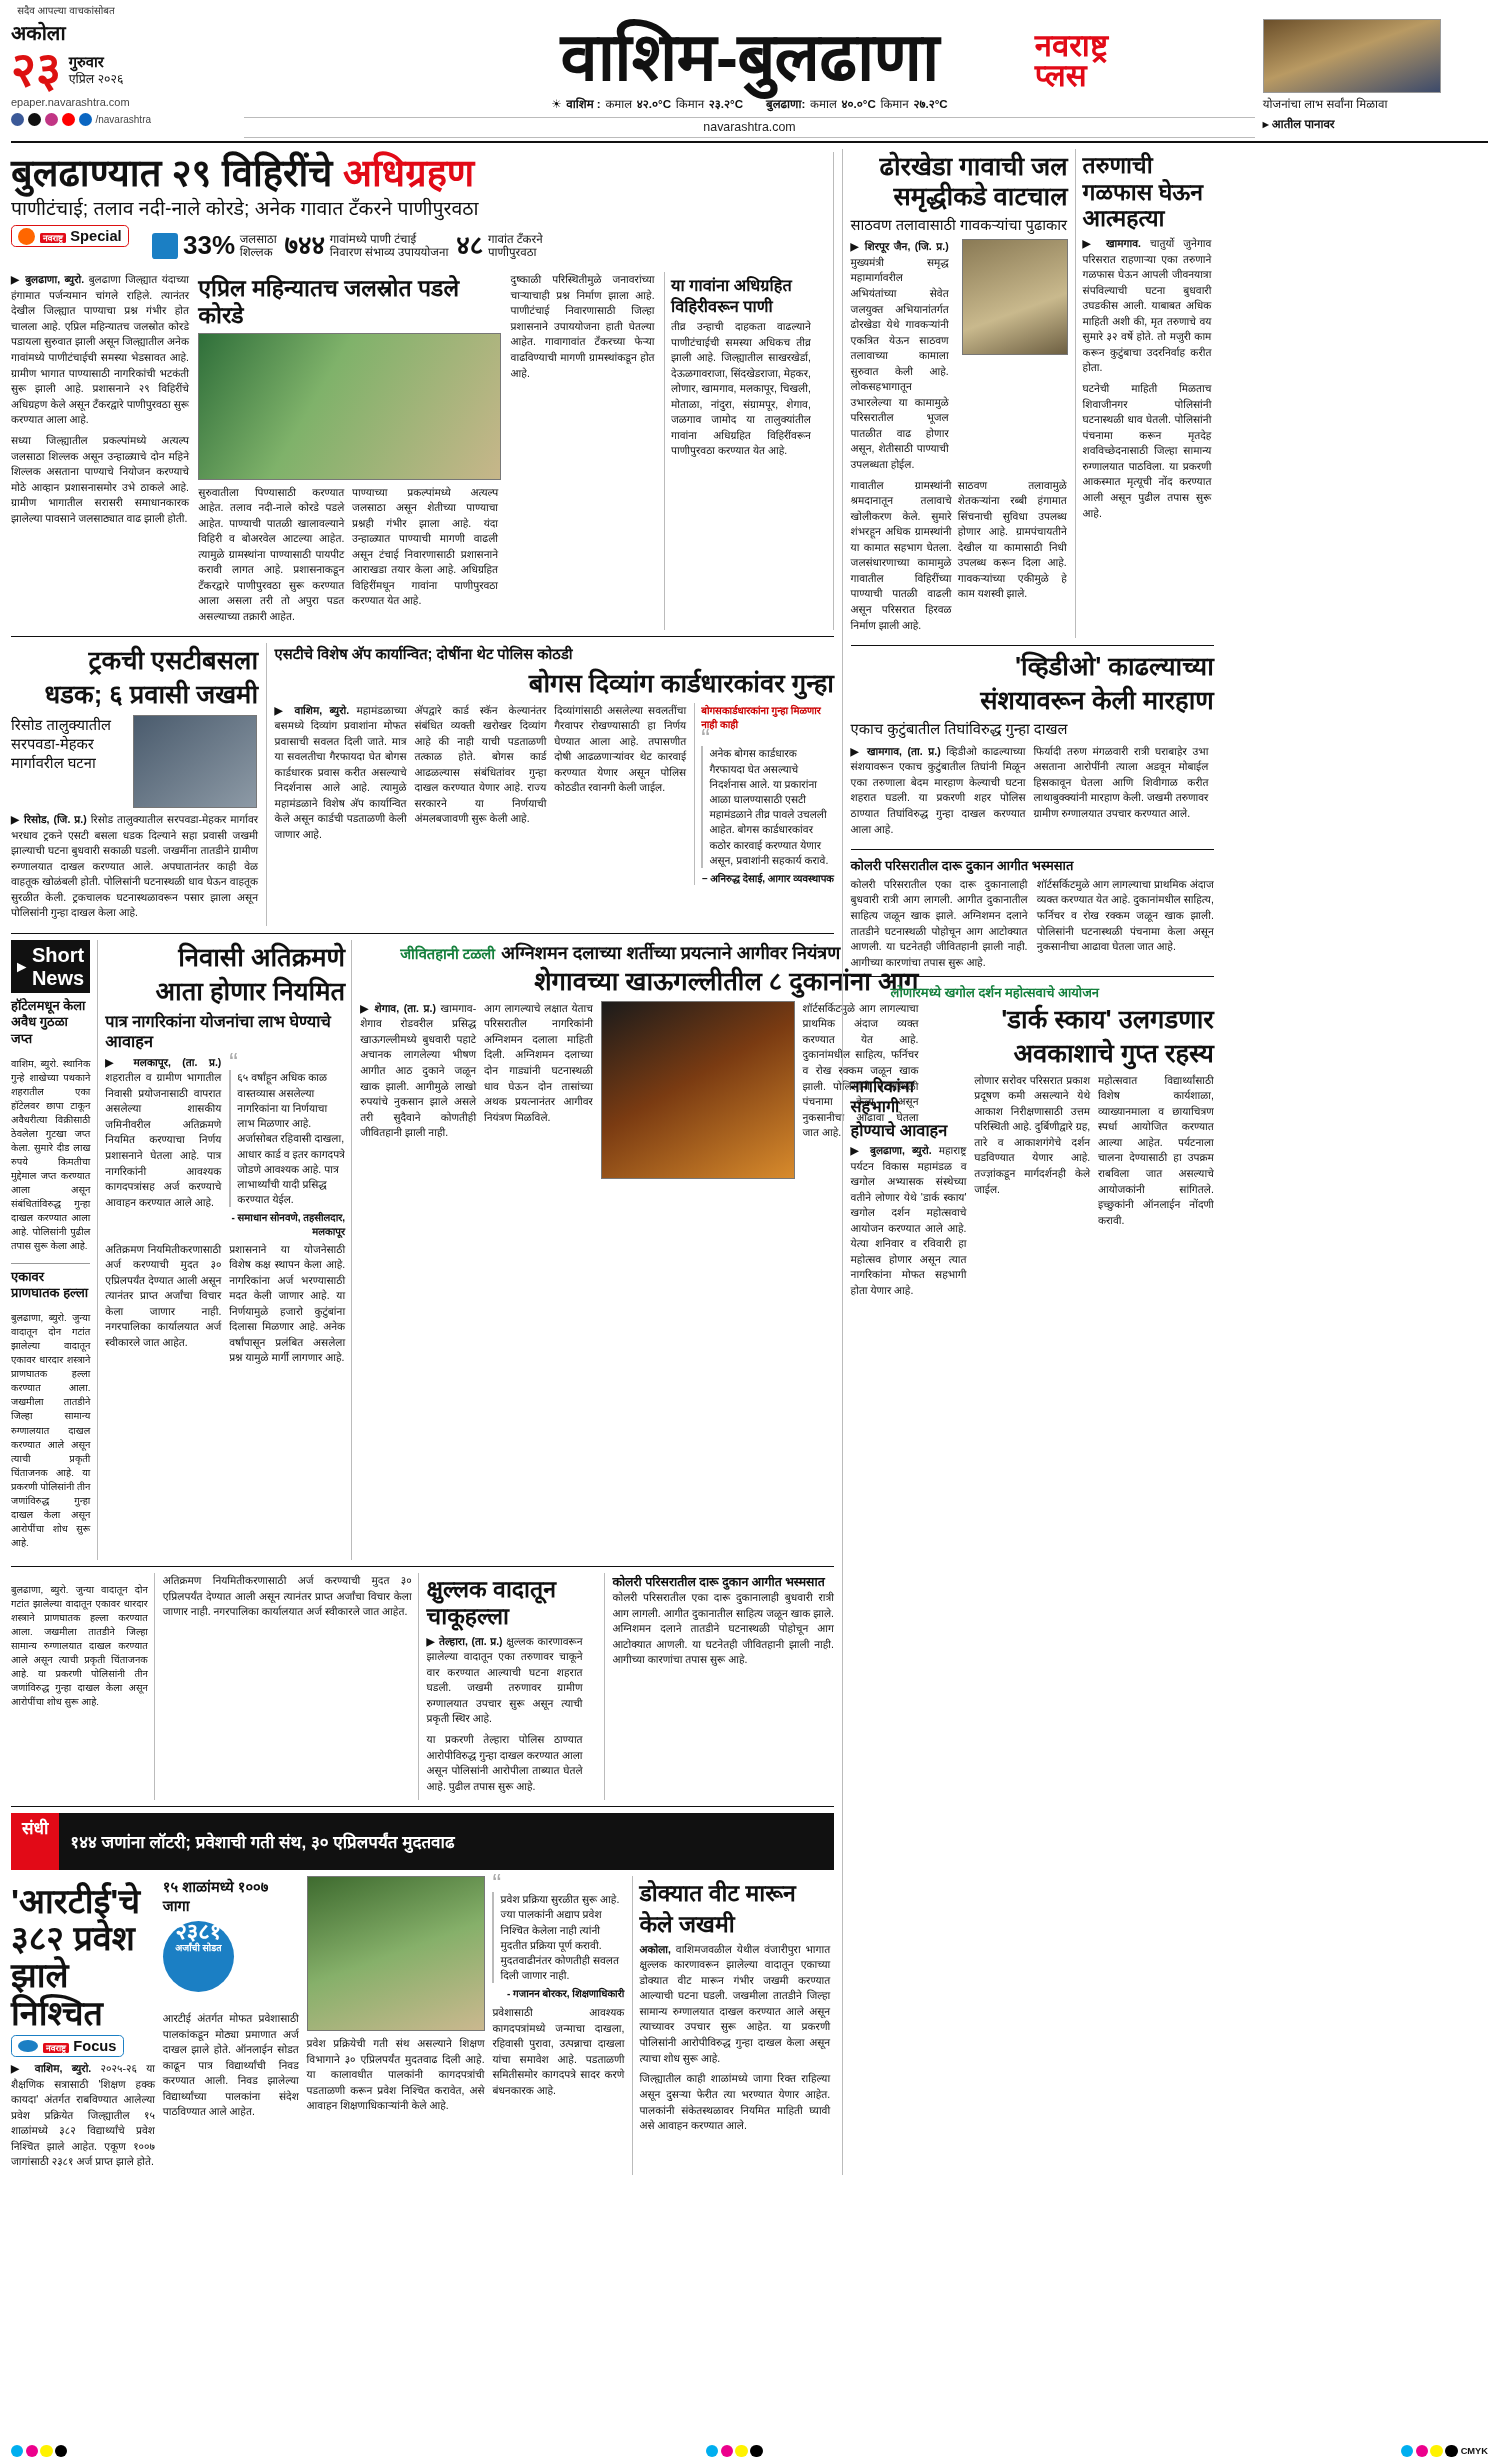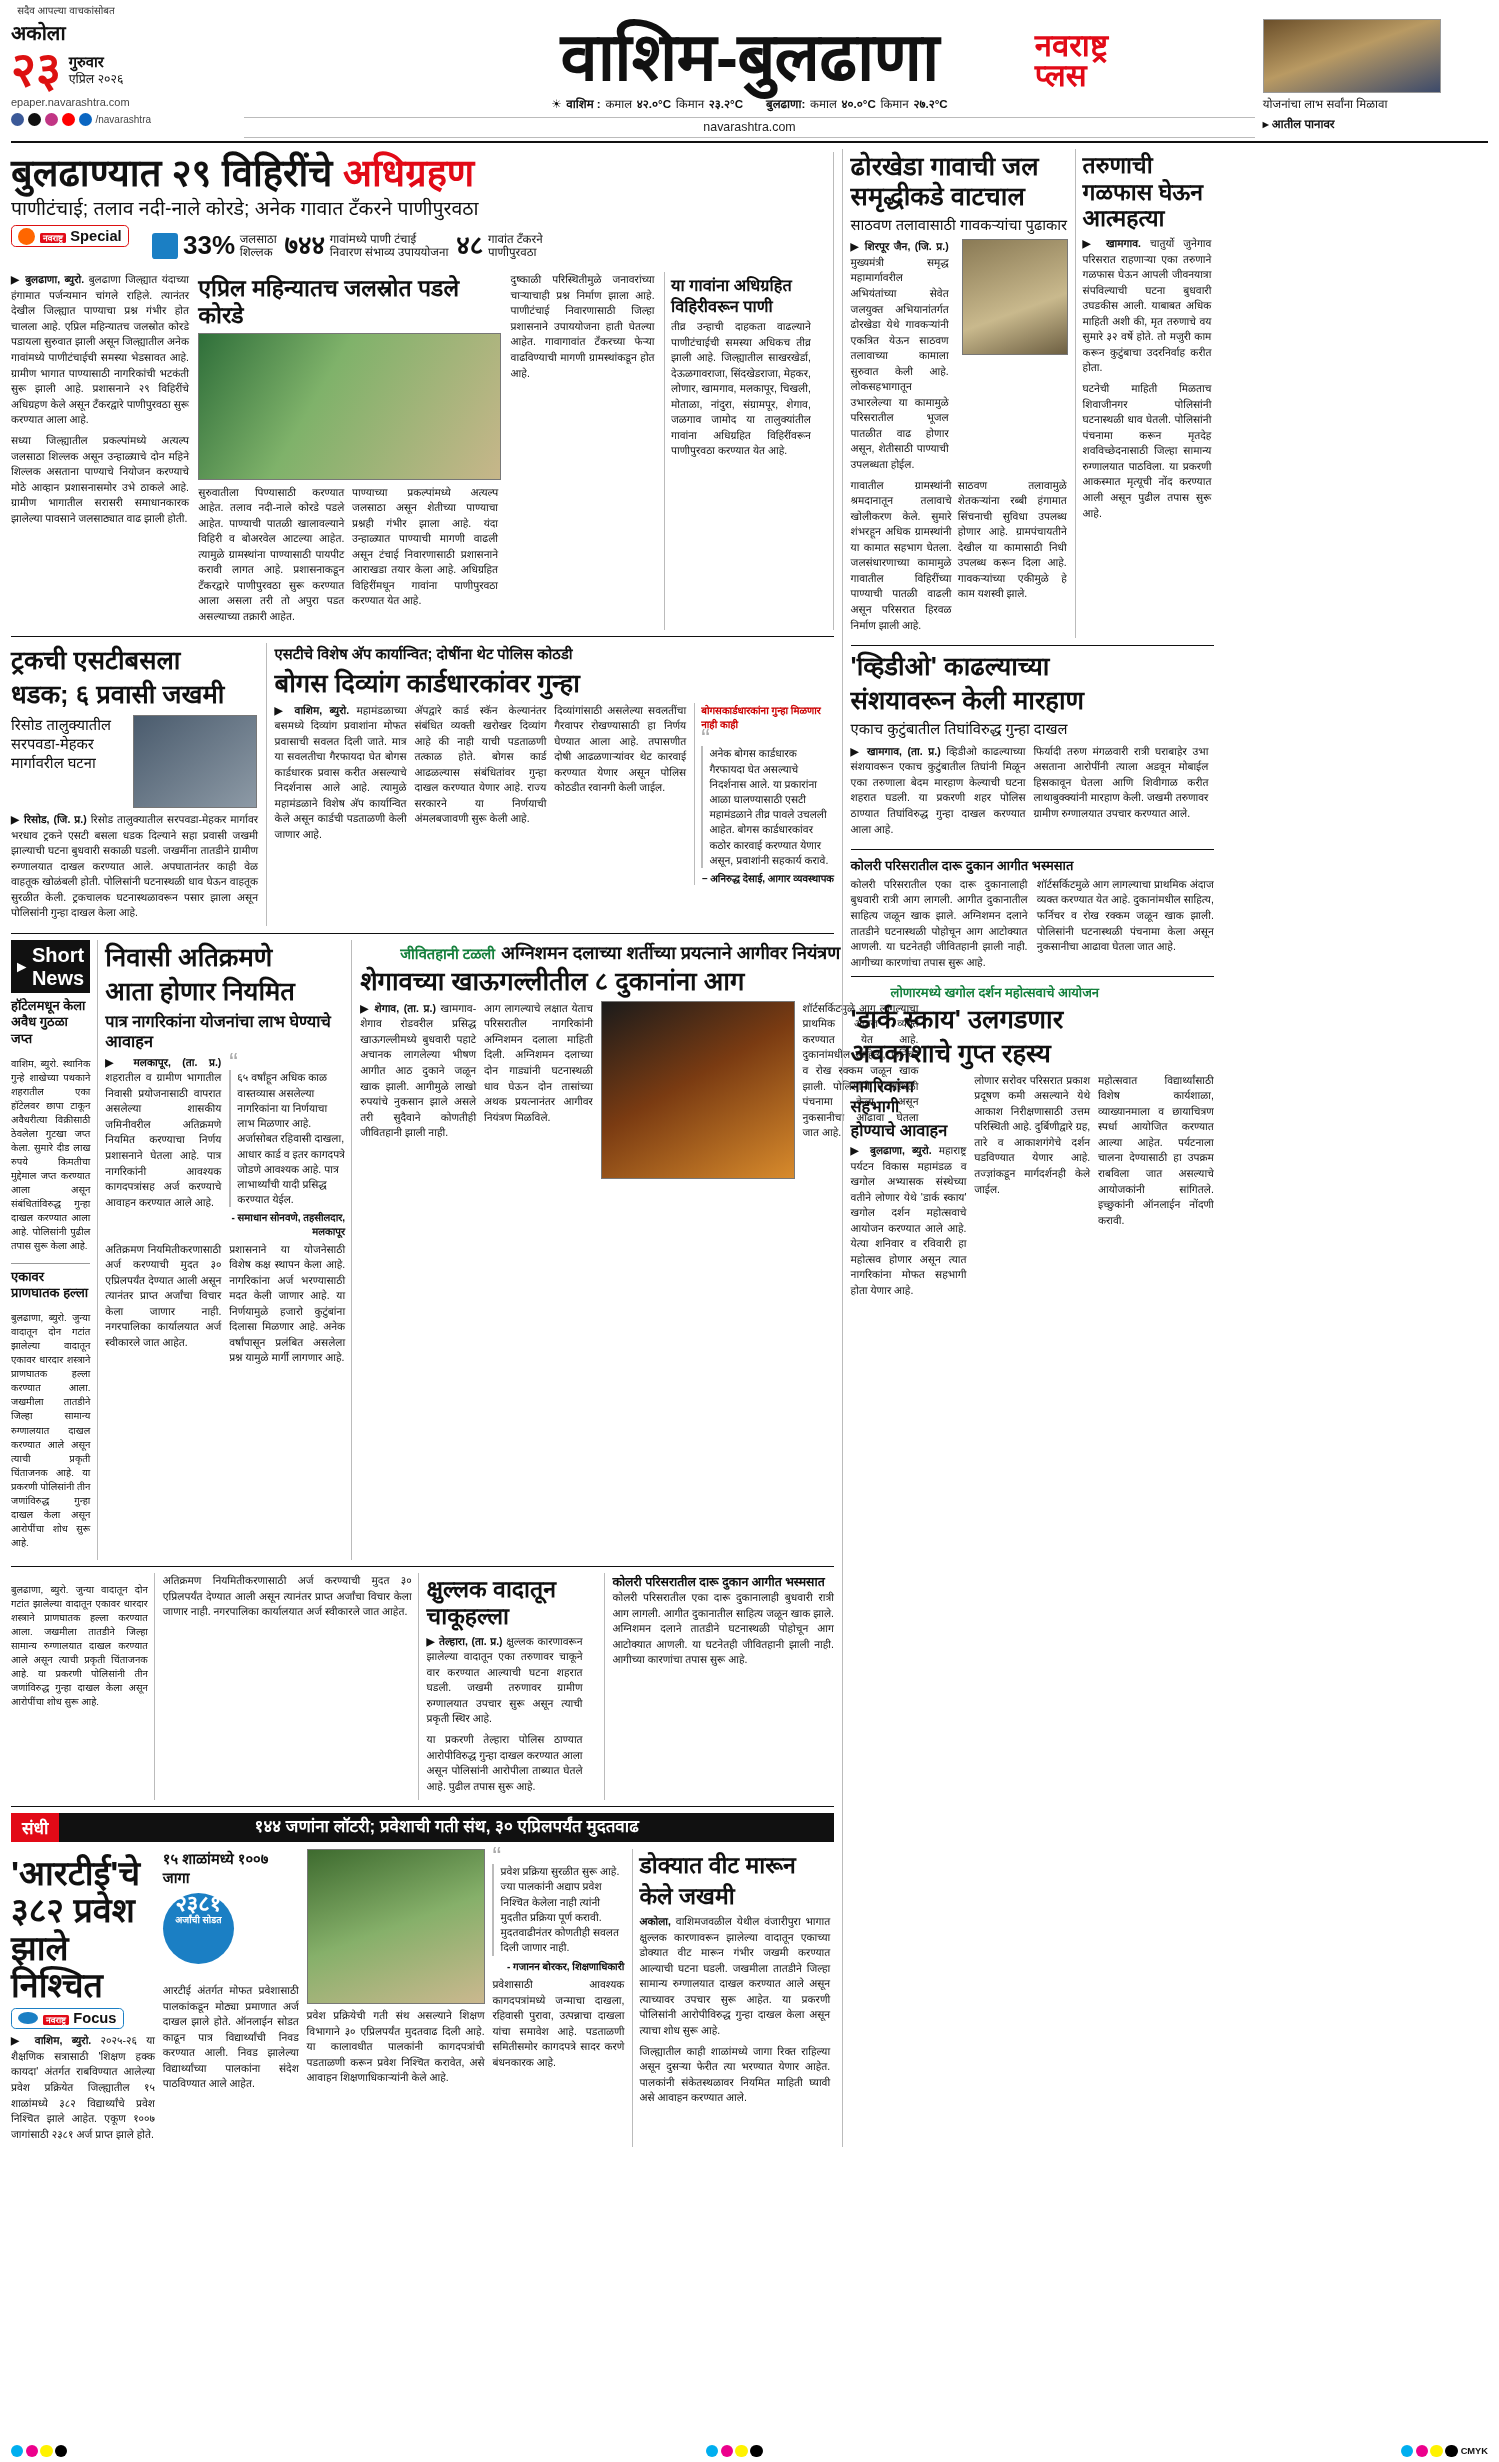--- a/index.html
+++ b/index.html
@@ -54,21 +54,21 @@
 
   .badge { display:inline-flex; align-items:center; gap:4.7px; border:1.6px solid #d11; border-radius:4.7px; padding:1.6px 6.2px; font-size:14.7px; font-weight:bold; color:#111;}
   .badge .dot { width:17px;height:17px;border-radius:50%; background:#f60; display:inline-block; }
   .badge .nav { font-size:8.5px; background:#e20a17; color:#fff; padding:0 3.1px; border-radius:1.6px; }
 
   .statbar { display:flex; gap:7.8px; align-items:center; margin:6.2px 0; }
   .stat { display:flex; align-items:center; gap:4.7px; font-size:11.6px; line-height:1.1;}
   .stat .num { font-size:26px; font-weight:bold; }
   .stat .ico { width:26px;height:26px; background:#1b7fc4; border-radius:3.1px; }
 
-  h2.head { font-size:25.6px; font-weight:bold; line-height:1.15; margin:3.1px 0 4.7px; }
+  h2.head { font-size:25.6px; font-weight:bold; line-height:1.15; margin:3.1px 0 4.7px;text-align:right; }
   h2.head2 { font-size:23px; font-weight:bold; line-height:1.15; margin:3.1px 0 4.7px; }
   h3.sub { font-size:16.3px; font-weight:bold; line-height:1.25; margin:3.1px 0; }
   .dek { font-size:14.7px; line-height:1.3; margin:1.6px 0 4.7px; }
 
   p.body { font-size:10.5px; line-height:1.48; text-align:justify; margin:0 0 5.4px; }
   .byline { font-weight:bold; }
   .cols2 { column-count:2; column-gap:9.3px; }
 
   .photo { background:#8a8a8a; border:0.8px solid #777; }
   .ph1 { height:147px; background:linear-gradient(120deg,#2f6f3a,#7fb26a 40%,#c7b68a); }
@@ -81,21 +81,21 @@
   .qmark { font-size:26px; color:#aaa; line-height:0.6; }
   .qattr { font-weight:bold; text-align:right; font-size:10px; margin-top:3.1px; }
 
   
   .shortnews-hd { display:flex; align-items:center; gap:6.2px; background:#111; color:#fff; padding:3.9px 6.2px; font-size:20px; font-weight:bold; }
   .shortnews-hd .chev { color:#fff; font-size:17px; }
   .sn-item-title { font-size:13px; font-weight:bold; line-height:1.25; margin:4.7px 0 3.1px; }
 
   .ribbon { display:flex; align-items:stretch; gap:0; margin-top:4.7px; }
   .ribbon .tag { background:#e20a17; color:#fff; font-size:17px; font-weight:bold; padding:3.1px 11px; }
-  .ribbon .txt { background:#111; color:#fff; font-size:17px; font-weight:bold; padding:1px 11px; flex:1;text-align:center; }
+  .ribbon .txt { background:#111; color:#fff; font-size:17px; font-weight:bold; padding:17px 11px; flex:1; }
 
   h1.focus { font-size:34px; font-weight:bold; line-height:1.1; margin:6.2px 0 3.1px; }
   .focus-badge { display:inline-flex; align-items:center; gap:4.7px; border:1.6px solid #1b7fc4; border-radius:4.7px; padding:1.6px 6.2px; font-size:14.7px; font-weight:bold;}
   .focus-badge .eye { width:20px;height:12.4px; border-radius:50%; background:#1b7fc4; display:inline-block;}
   .focus-badge .nav { font-size:8.5px; background:#e20a17; color:#fff; padding:0 3.1px; border-radius:1.6px; }
 
   .circ { width:71px;height:71px;border-radius:50%; background:#1b7fc4; color:#fff; display:flex; flex-direction:column; align-items:center; justify-content:flex-start; font-weight:bold;}
   .circ .n { font-size:22px; line-height:1; }
   .circ .t { font-size:9.3px; line-height:1.1; text-align:center; }
   .kicker { color:#15803d; font-weight:bold; font-size:14.7px;margin-left:40px; }

